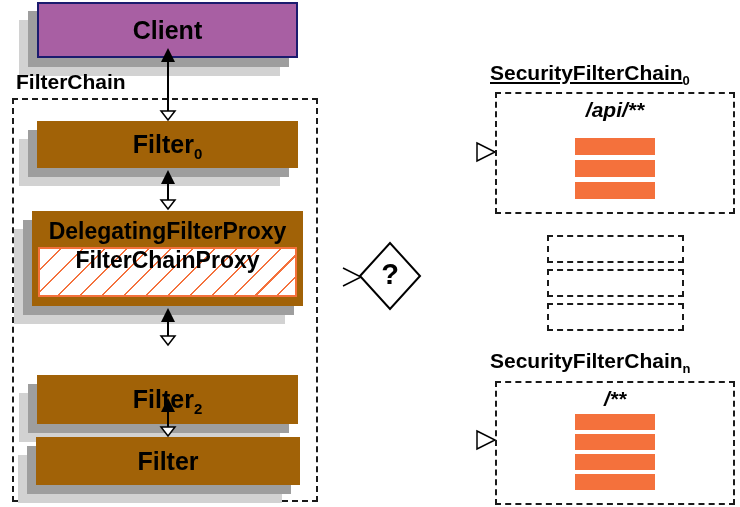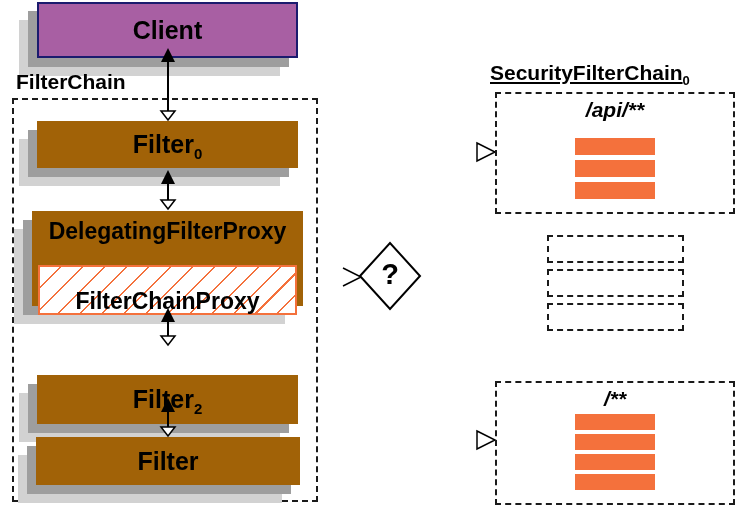--- a/index.html
+++ b/index.html
@@ -24,24 +24,24 @@
     border:2px dashed #1a1a1a;box-sizing:border-box;
   }
   .orange-box{
     position:absolute;background:#a16207;box-sizing:border-box;
     display:flex;align-items:center;justify-content:center;
   }
   #filter0-box{left:37px;top:121px;width:261px;height:47px;}
   #dfp-box{left:32px;top:211px;width:271px;height:95px;display:block;}
   #dfp-title{height:40px;display:flex;align-items:center;justify-content:center;font-size:23px;}
   #fcp-box{
-    position:absolute;left:6px;top:54px;width:259px;height:50px;box-sizing:border-box;
+    position:absolute;left:6px;top:36px;width:259px;height:50px;box-sizing:border-box;
     background:#ffffff;border:2px solid #f4713c;
     background-image:repeating-linear-gradient(135deg,rgba(0,0,0,0) 0px,rgba(0,0,0,0) 14px,#f4713c 14px,#f4713c 15.5px);
-    display:flex;align-items:flex-end;justify-content:center;
+    display:flex;align-items:flex-start;justify-content:center;
   }
   #fcp-box .box-label{font-size:23px;}
   #filter2-box{left:37px;top:347px;width:261px;height:49px;margin-top:28px;}
   #servlet-box{left:36px;top:437px;width:264px;height:48px;}
   
   #connector-layer{position:absolute;left:0;top:0;width:740px;height:507px;pointer-events:none;}
   #question-label{
     position:absolute;left:375px;top:260px;width:30px;text-align:center;
     font-weight:bold;font-size:29px;line-height:1;
   }
@@ -152,20 +152,21 @@
         <div class="filter-bar"></div>
       </div>
   </div>
 
   <div id="ellipsis-stack">
       <div class="ellipsis-box"></div>
       <div class="ellipsis-box"></div>
       <div class="ellipsis-box"></div>
     </div>
 
+  <div id="sfcn-title" class="chain-title"><span>SecurityFilterChain</span><sub>n</sub></div>
   <div id="sfcn-box" class="chain-box">
     <div class="chain-path">/**</div>
     <div id="sfcn-bars" class="bars">
         <div class="filter-bar"></div>
         <div class="filter-bar"></div>
         <div class="filter-bar"></div>
         <div class="filter-bar"></div>
       </div>
   </div>
 

